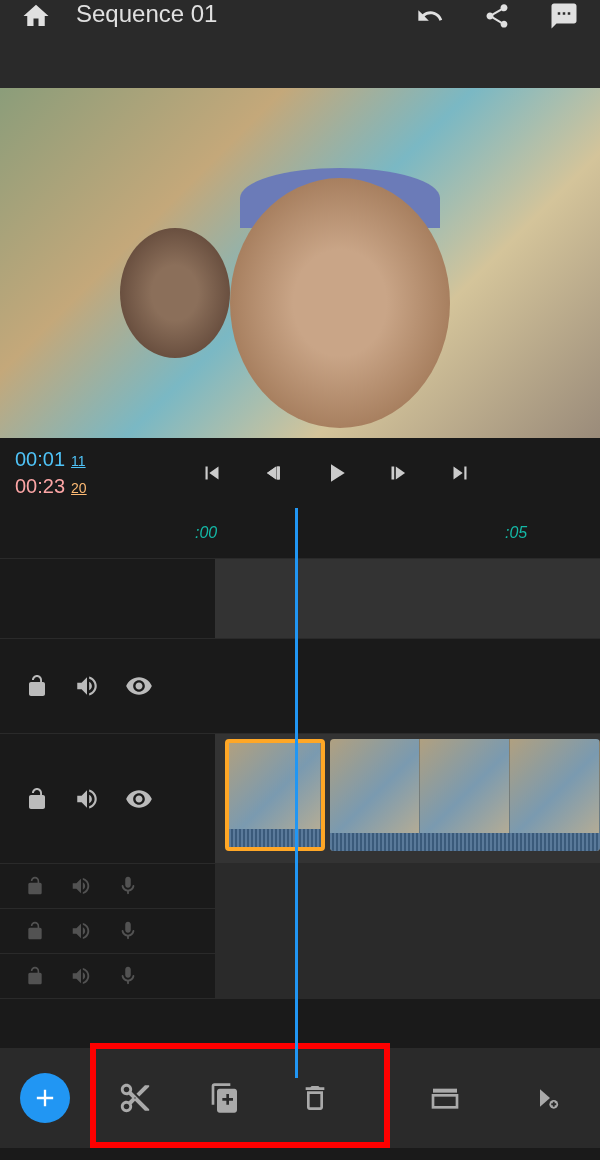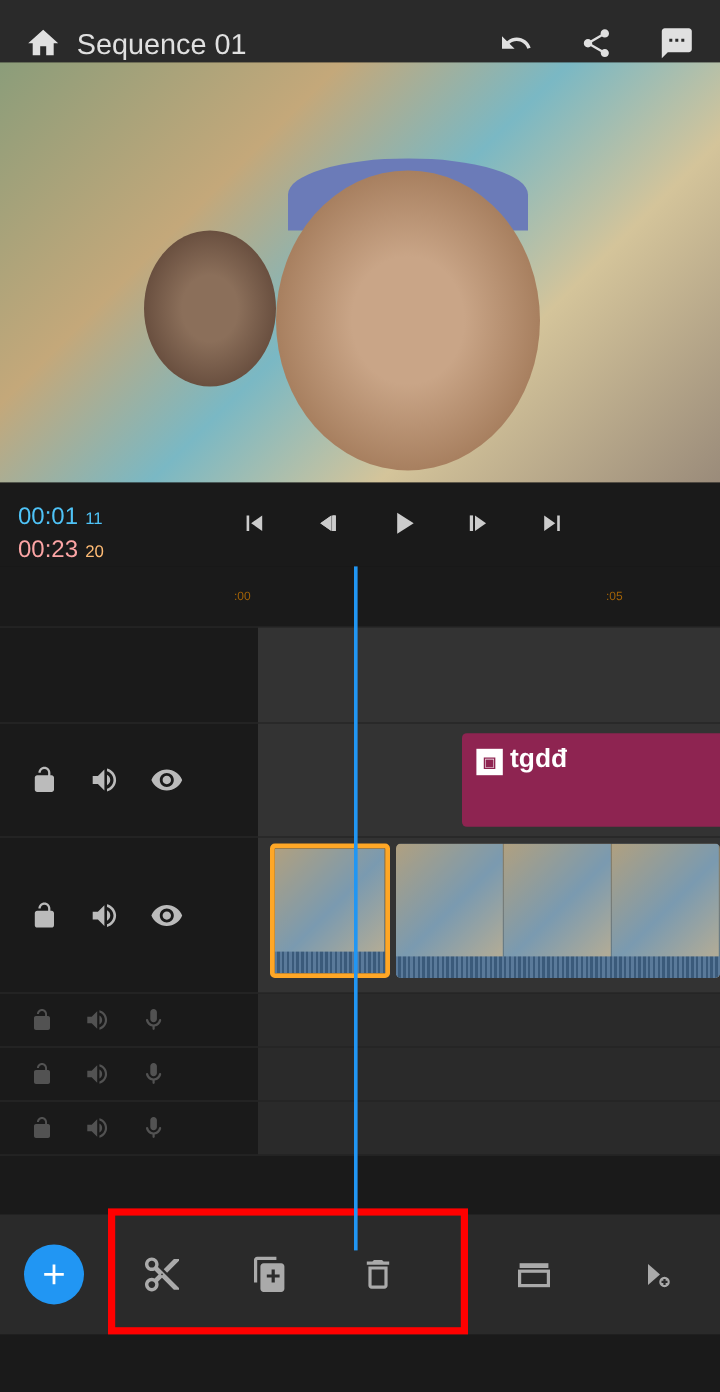--- a/index.html
+++ b/index.html
@@ -7,26 +7,26 @@
   width: 600px;
   height: 1160px;
   background: #1a1a1a;
   font-family: -apple-system, BlinkMacSystemFont, sans-serif;
   color: #e0e0e0;
   overflow: hidden;
 }
 
 
 .header {
-  height: 52px;
+  height: 88px;
   background: #2a2a2a;
   display: flex;
-  align-items: flex-end;
+  align-items: flex-start;
   padding: 0 20px;
-  gap: 12px;
+  gap: 24px;
 }
 .header-title {
   font-size: 24px;
   font-weight: 400;
   flex: 1;
 }
 .header-icons {
   display: flex;
   gap: 35px;
 }
@@ -76,52 +76,53 @@
   height: 60px;
   background: #6b7bb8;
   border-radius: 50% 50% 0 0;
 }
 
 
 .playback-row {
   height: 70px;
   background: #1a1a1a;
   display: flex;
-  align-items: flex-start;
+  align-items: center;
   padding: 18px 15px;
 }
 .timecodes {
   display: flex;
   flex-direction: column;
   gap: 4px;
 }
 .tc-line { display: flex; align-items: baseline; gap: 6px; }
 .tc-main { font-size: 20px; color: #4fc3f7; }
 .tc-main.gray { color: #fca5a5; }
-.tc-frames { font-size: 14px; color: #4fc3f7; }
+.tc-frames { font-size: 14px; color: #4fc3f7; text-decoration: underline; }
 .tc-frames.gray { color: #fdba74; }
 .playback-controls {
   flex: 1;
   display: flex;
   justify-content: center;
   gap: 30px;
 }
 
 
 .ruler {
   height: 50px;
   background: #1a1a1a;
   position: relative;
   display: flex;
   align-items: center;
 }
 .ruler-tick {
   position: absolute;
-  font-size: 10px;
-  color: #a16207;
+  font-size: 16px;
+  color: #14b8a6;
+  font-style: italic;
 }
 
 
 .timeline {
   position: relative;
 }
 .playhead {
   position: absolute;
   left: 295px;
   top: -50px;
@@ -373,25 +374,20 @@
       <span>
         <svg width="26" height="26" viewBox="0 0 24 24" fill="#bbb">
             <path d="M3 9v6h4l5 5V4L7 9H3zm13.5 3c0-1.77-1.02-3.29-2.5-4.03v8.05c1.48-.73 2.5-2.25 2.5-4.02zM14 3.23v2.06c2.89.86 5 3.54 5 6.71s-2.11 5.85-5 6.71v2.06c4.01-.91 7-4.49 7-8.77s-2.99-7.86-7-8.77z"></path>
           </svg>
       </span>
       <span>
         <svg width="28" height="28" viewBox="0 0 24 24" fill="#bbb">
             <path d="M12 4.5C7 4.5 2.73 7.61 1 12c1.73 4.39 6 7.5 11 7.5s9.27-3.11 11-7.5c-1.73-4.39-6-7.5-11-7.5zM12 17c-2.76 0-5-2.24-5-5s2.24-5 5-5 5 2.24 5 5-2.24 5-5 5zm0-8c-1.66 0-3 1.34-3 3s1.34 3 3 3 3-1.34 3-3-1.34-3-3-3z"></path>
           </svg>
       </span>
-    </div>
-    <div class="track-content">
-      <div class="text-clip">
-        <span class="text-clip-badge">▣</span><span>tgdđ</span>
-      </div>
     </div>
   </div>
 
   <div class="track video">
     <div class="track-header">
       <span>
         <svg width="24" height="24" viewBox="0 0 24 24" fill="#bbb">
             <path d="M12 17c1.1 0 2-.9 2-2s-.9-2-2-2-2 .9-2 2 .9 2 2 2zm6-9h-1V6c0-2.76-2.24-5-5-5S7 3.24 7 6h1.9c0-1.71 1.39-3.1 3.1-3.1 1.71 0 3.1 1.39 3.1 3.1v2H6c-1.1 0-2 .9-2 2v10c0 1.1.9 2 2 2h12c1.1 0 2-.9 2-2V10c0-1.1-.9-2-2-2z"></path>
           </svg>
       </span>

